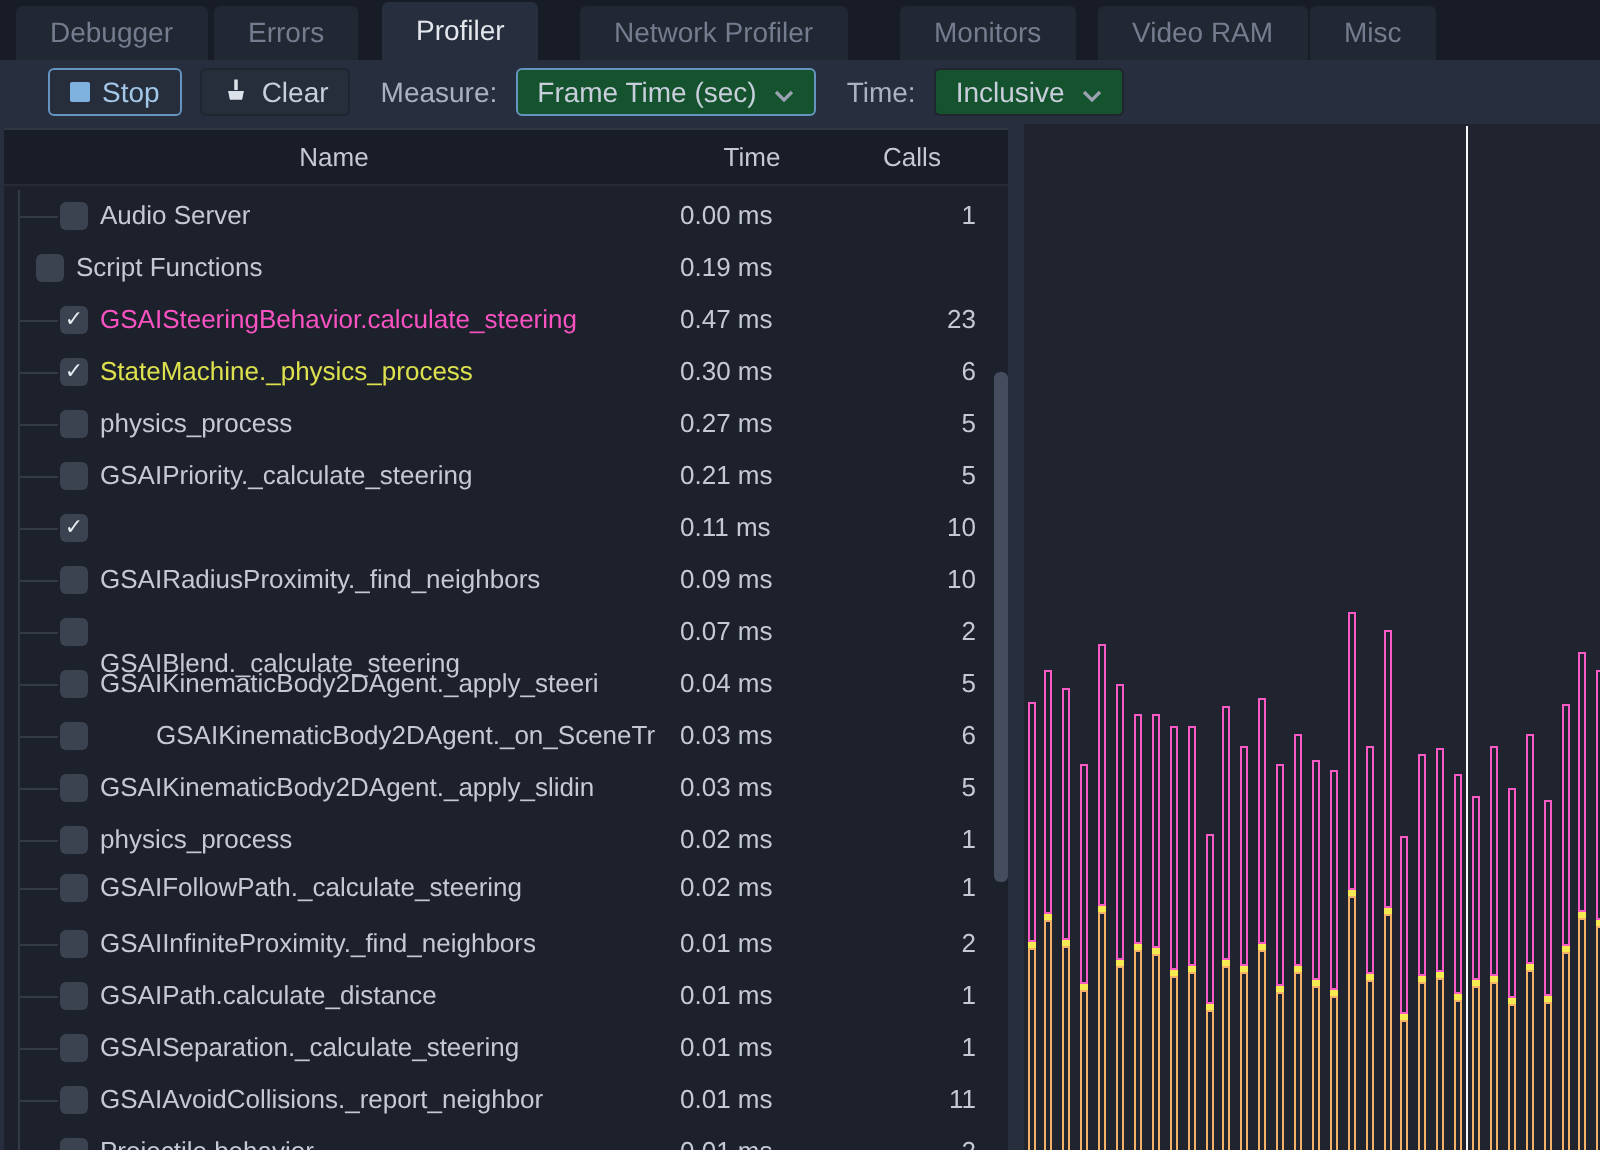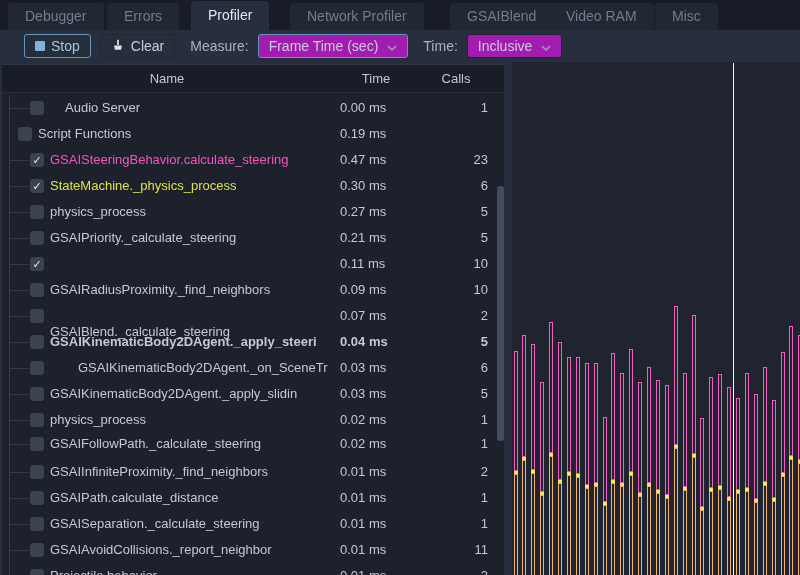--- a/index.html
+++ b/index.html
@@ -18,21 +18,21 @@
              display:flex; align-items:center;padding-left:16px; }
   .btn { display:flex; align-items:center; gap:6px; height:24px; padding:0 10px;
          background:#262d3b; border:1px solid #20252f; border-radius:3px;
          font-size:14px; color:#c8cedb; }
   .btn.focused { border-color:#6694be; }
   #stop-btn { margin-left:8px; color:#a2c7e8; }
   .stop-square { width:10px; height:10px; background:#7fb2de; border-radius:1px; }
   #clear-btn { margin-left:9px; }
   .tb-label { font-size:14px; color:#aab1c0; margin-left:15px; }
   .dropdown { display:flex; align-items:center; gap:9px; height:24px; padding:0 10px;
-              margin-left:9px; background:#a21caf; border:1px solid #20252f; border-radius:3px;
+              margin-left:9px; background:#14532d; border:1px solid #20252f; border-radius:3px;
               font-size:14px; color:#c8cedb; }
   .dropdown.focused { border-color:#6694be; }
 
   
   #content { position:absolute; left:0; top:62px; width:800px; height:513px; background:#272e3d; }
 
   
   #tree { position:absolute; left:2px; top:2px; width:502px; height:511px;
           background:#1d212b; border-top:1px solid #2e3543; overflow:hidden; }
   #tree-header { position:absolute; left:0; top:0; width:100%; height:28px;
@@ -74,21 +74,21 @@
 </head>
 <body>
 
 <div id="app">
 
   <div id="tabbar">
       <div class="tab" style="left: 8px;">Debugger</div>
       <div class="tab" style="left: 107px;">Errors</div>
       <div class="tab active" style="left: 191px;">Profiler</div>
       <div class="tab" style="left: 290px;">Network Profiler</div>
-      <div class="tab" style="left: 450px;">GSAIBlend</div>
+      <div class="tab" style="left: 450px;">Monitors</div>
       <div class="tab" style="left: 549px;">Video RAM</div>
       <div class="tab" style="left: 655px;">Misc</div>
     </div>
 
   <div id="toolbar">
     <div class="btn focused" id="stop-btn">
       <span class="stop-square"></span>
       <span>Stop</span>
     </div>
     <div class="btn" id="clear-btn">
@@ -126,21 +126,21 @@
       <div id="tree-header">
         <div class="hcell" id="h-name">Name</div>
         <div class="hcell" id="h-time">Time</div>
         <div class="hcell" id="h-calls">Calls</div>
       </div>
       <div id="rows">
         <div id="tree-guide-v"></div>
       <div class="row" style="top: 0px;">
             <span class="stub"></span>
             <span class="checkbox" style="left: 28px;"></span>
-            <span class="rname" style="left: 48px; margin-left: 15px;">Audio Server</span>
+            <span class="rname" style="left: 48px;">Audio Server</span>
             <span class="rtime">0.00 ms</span>
             <span class="rcalls">1</span>
           </div>
           <div class="row" style="top: 26px;">
             <span class="checkbox" style="left: 16px;"></span>
             <span class="rname" style="left: 36px;">Script Functions</span>
             <span class="rtime">0.19 ms</span>
             <span class="rcalls"></span>
           </div>
           <div class="row" style="top: 52px;">
@@ -184,21 +184,21 @@
             <span class="rtime">0.09 ms</span>
             <span class="rcalls">10</span>
           </div>
           <div class="row" style="top: 208px;">
             <span class="stub"></span>
             <span class="checkbox" style="left: 28px;"></span>
             <span class="rname" style="left: 48px; margin-top: 16px;">GSAIBlend._calculate_steering</span>
             <span class="rtime">0.07 ms</span>
             <span class="rcalls">2</span>
           </div>
-          <div class="row" style="top: 234px; font-weight: bold;">
+          <div class="row" style="top: 234px;">
             <span class="stub"></span>
             <span class="checkbox" style="left: 28px;"></span>
             <span class="rname" style="left: 48px;">GSAIKinematicBody2DAgent._apply_steeri</span>
             <span class="rtime">0.04 ms</span>
             <span class="rcalls">5</span>
           </div>
           <div class="row" style="top: 260px;">
             <span class="stub"></span>
             <span class="checkbox" style="left: 28px;"></span>
             <span class="rname" style="left: 48px; margin-left: 28px;">GSAIKinematicBody2DAgent._on_SceneTr</span>

